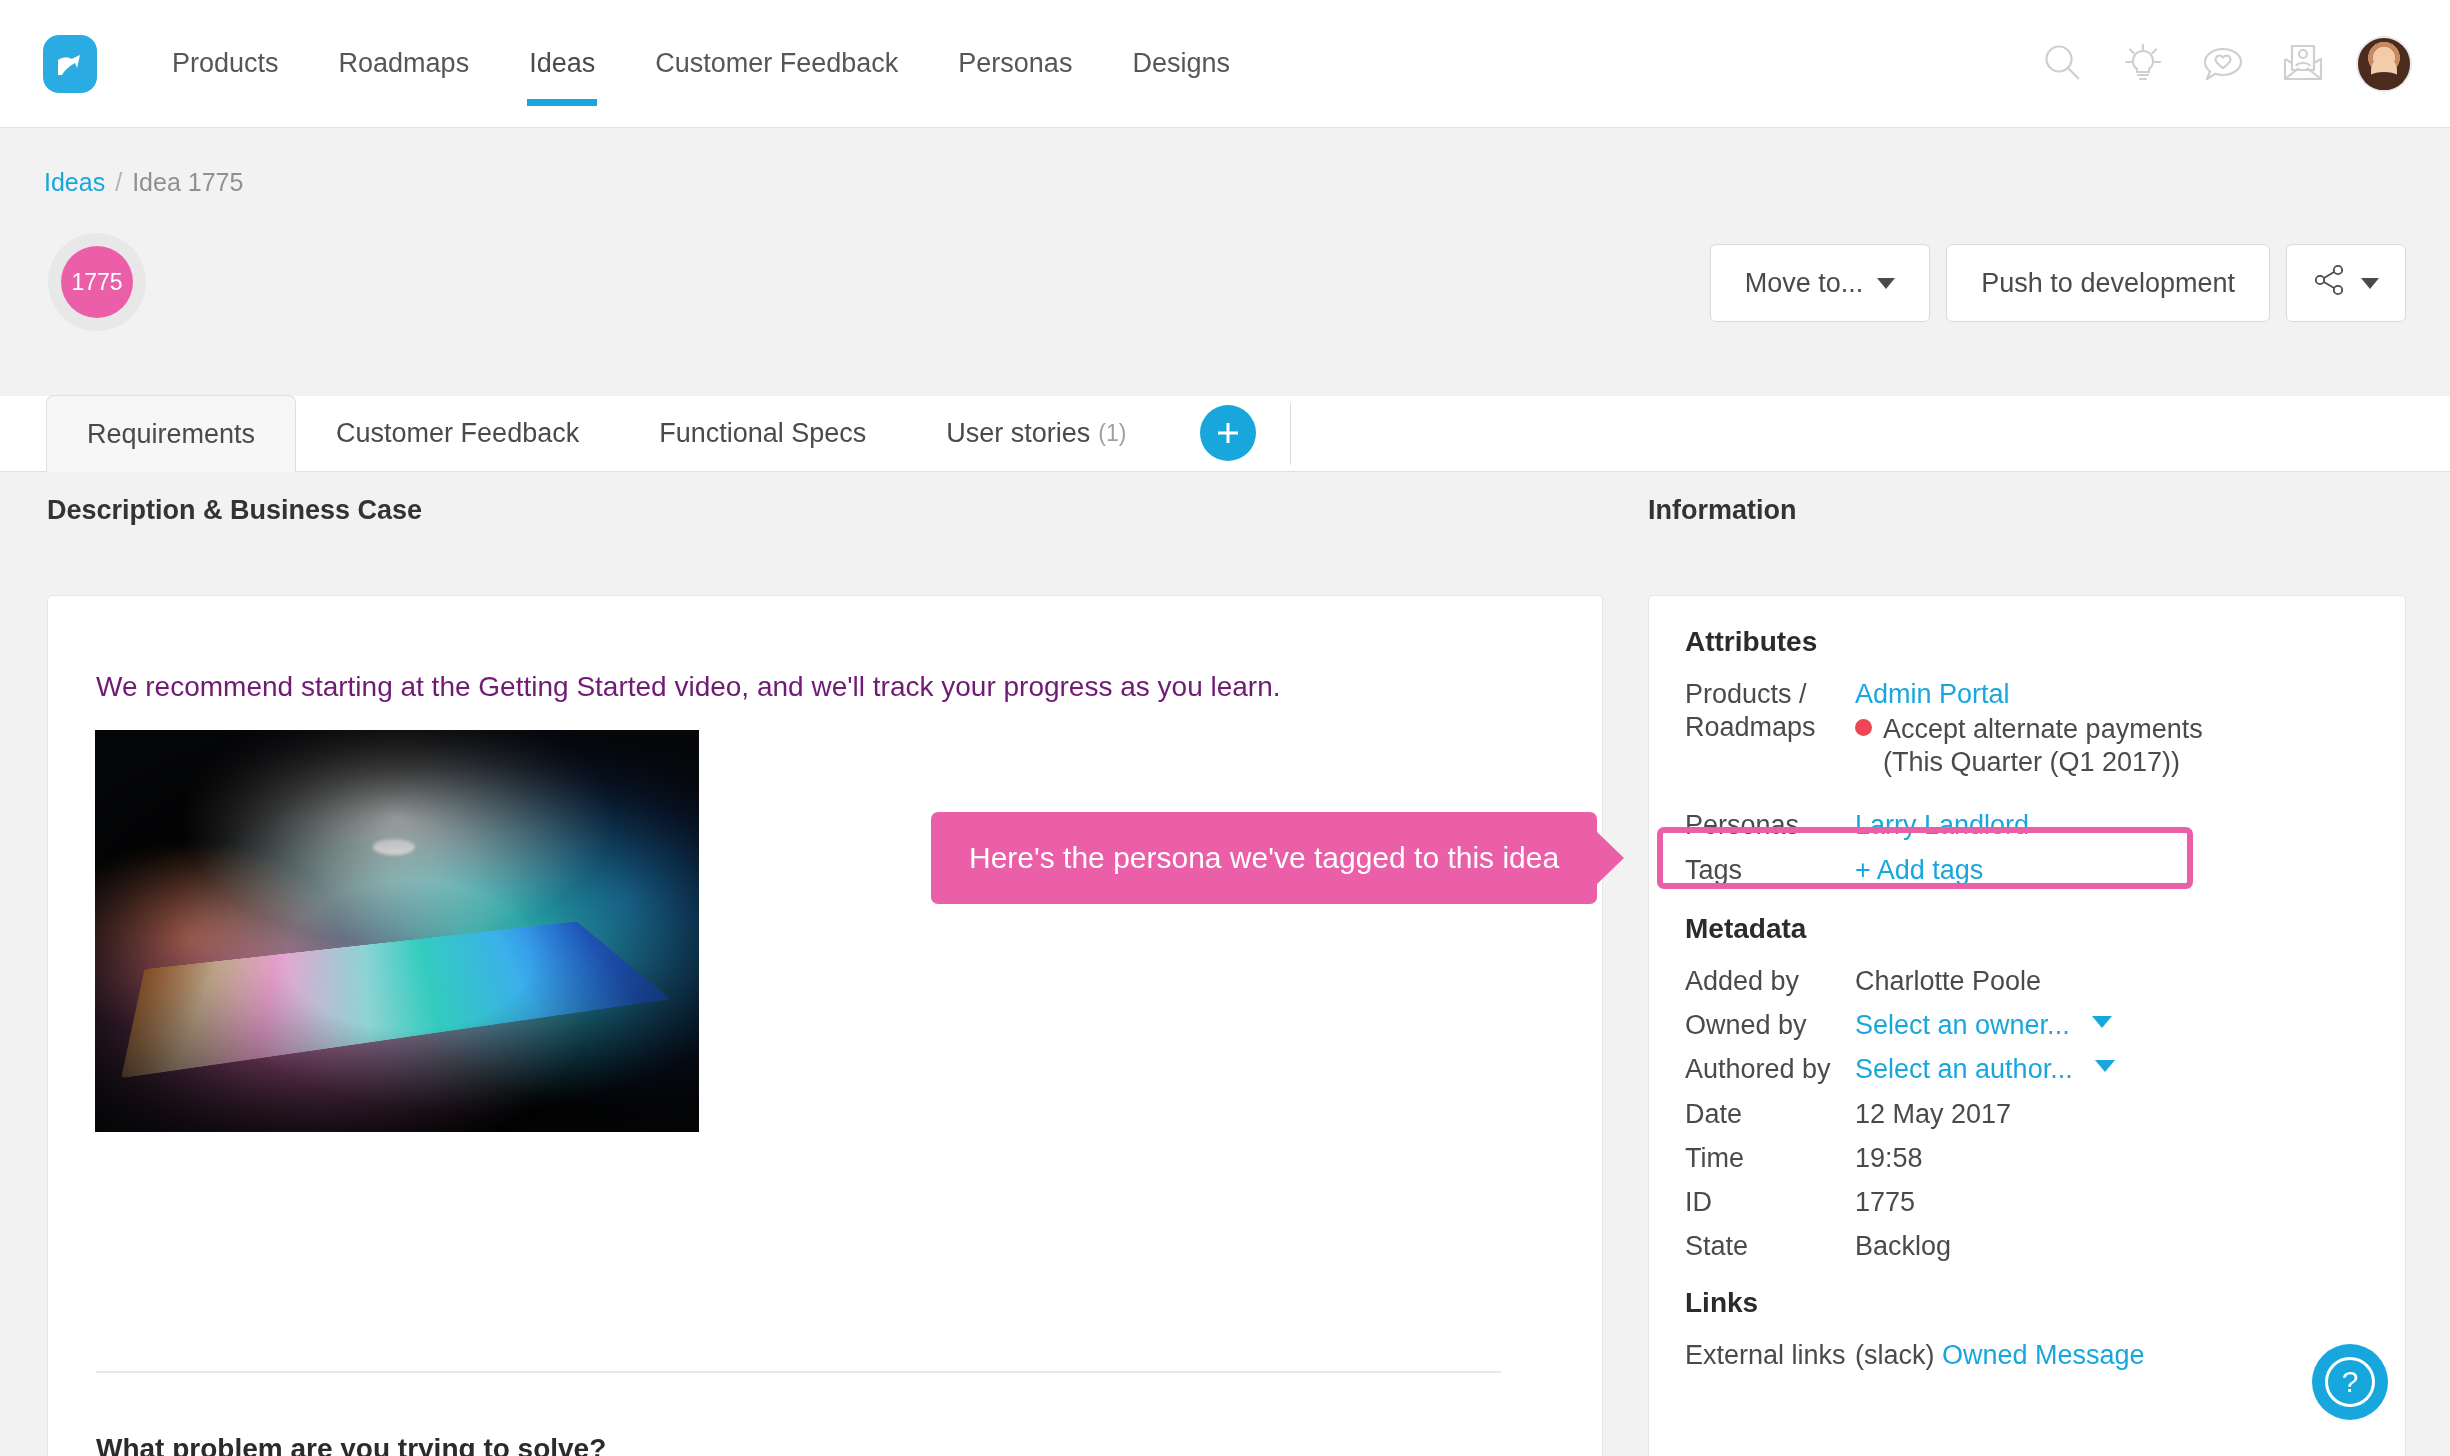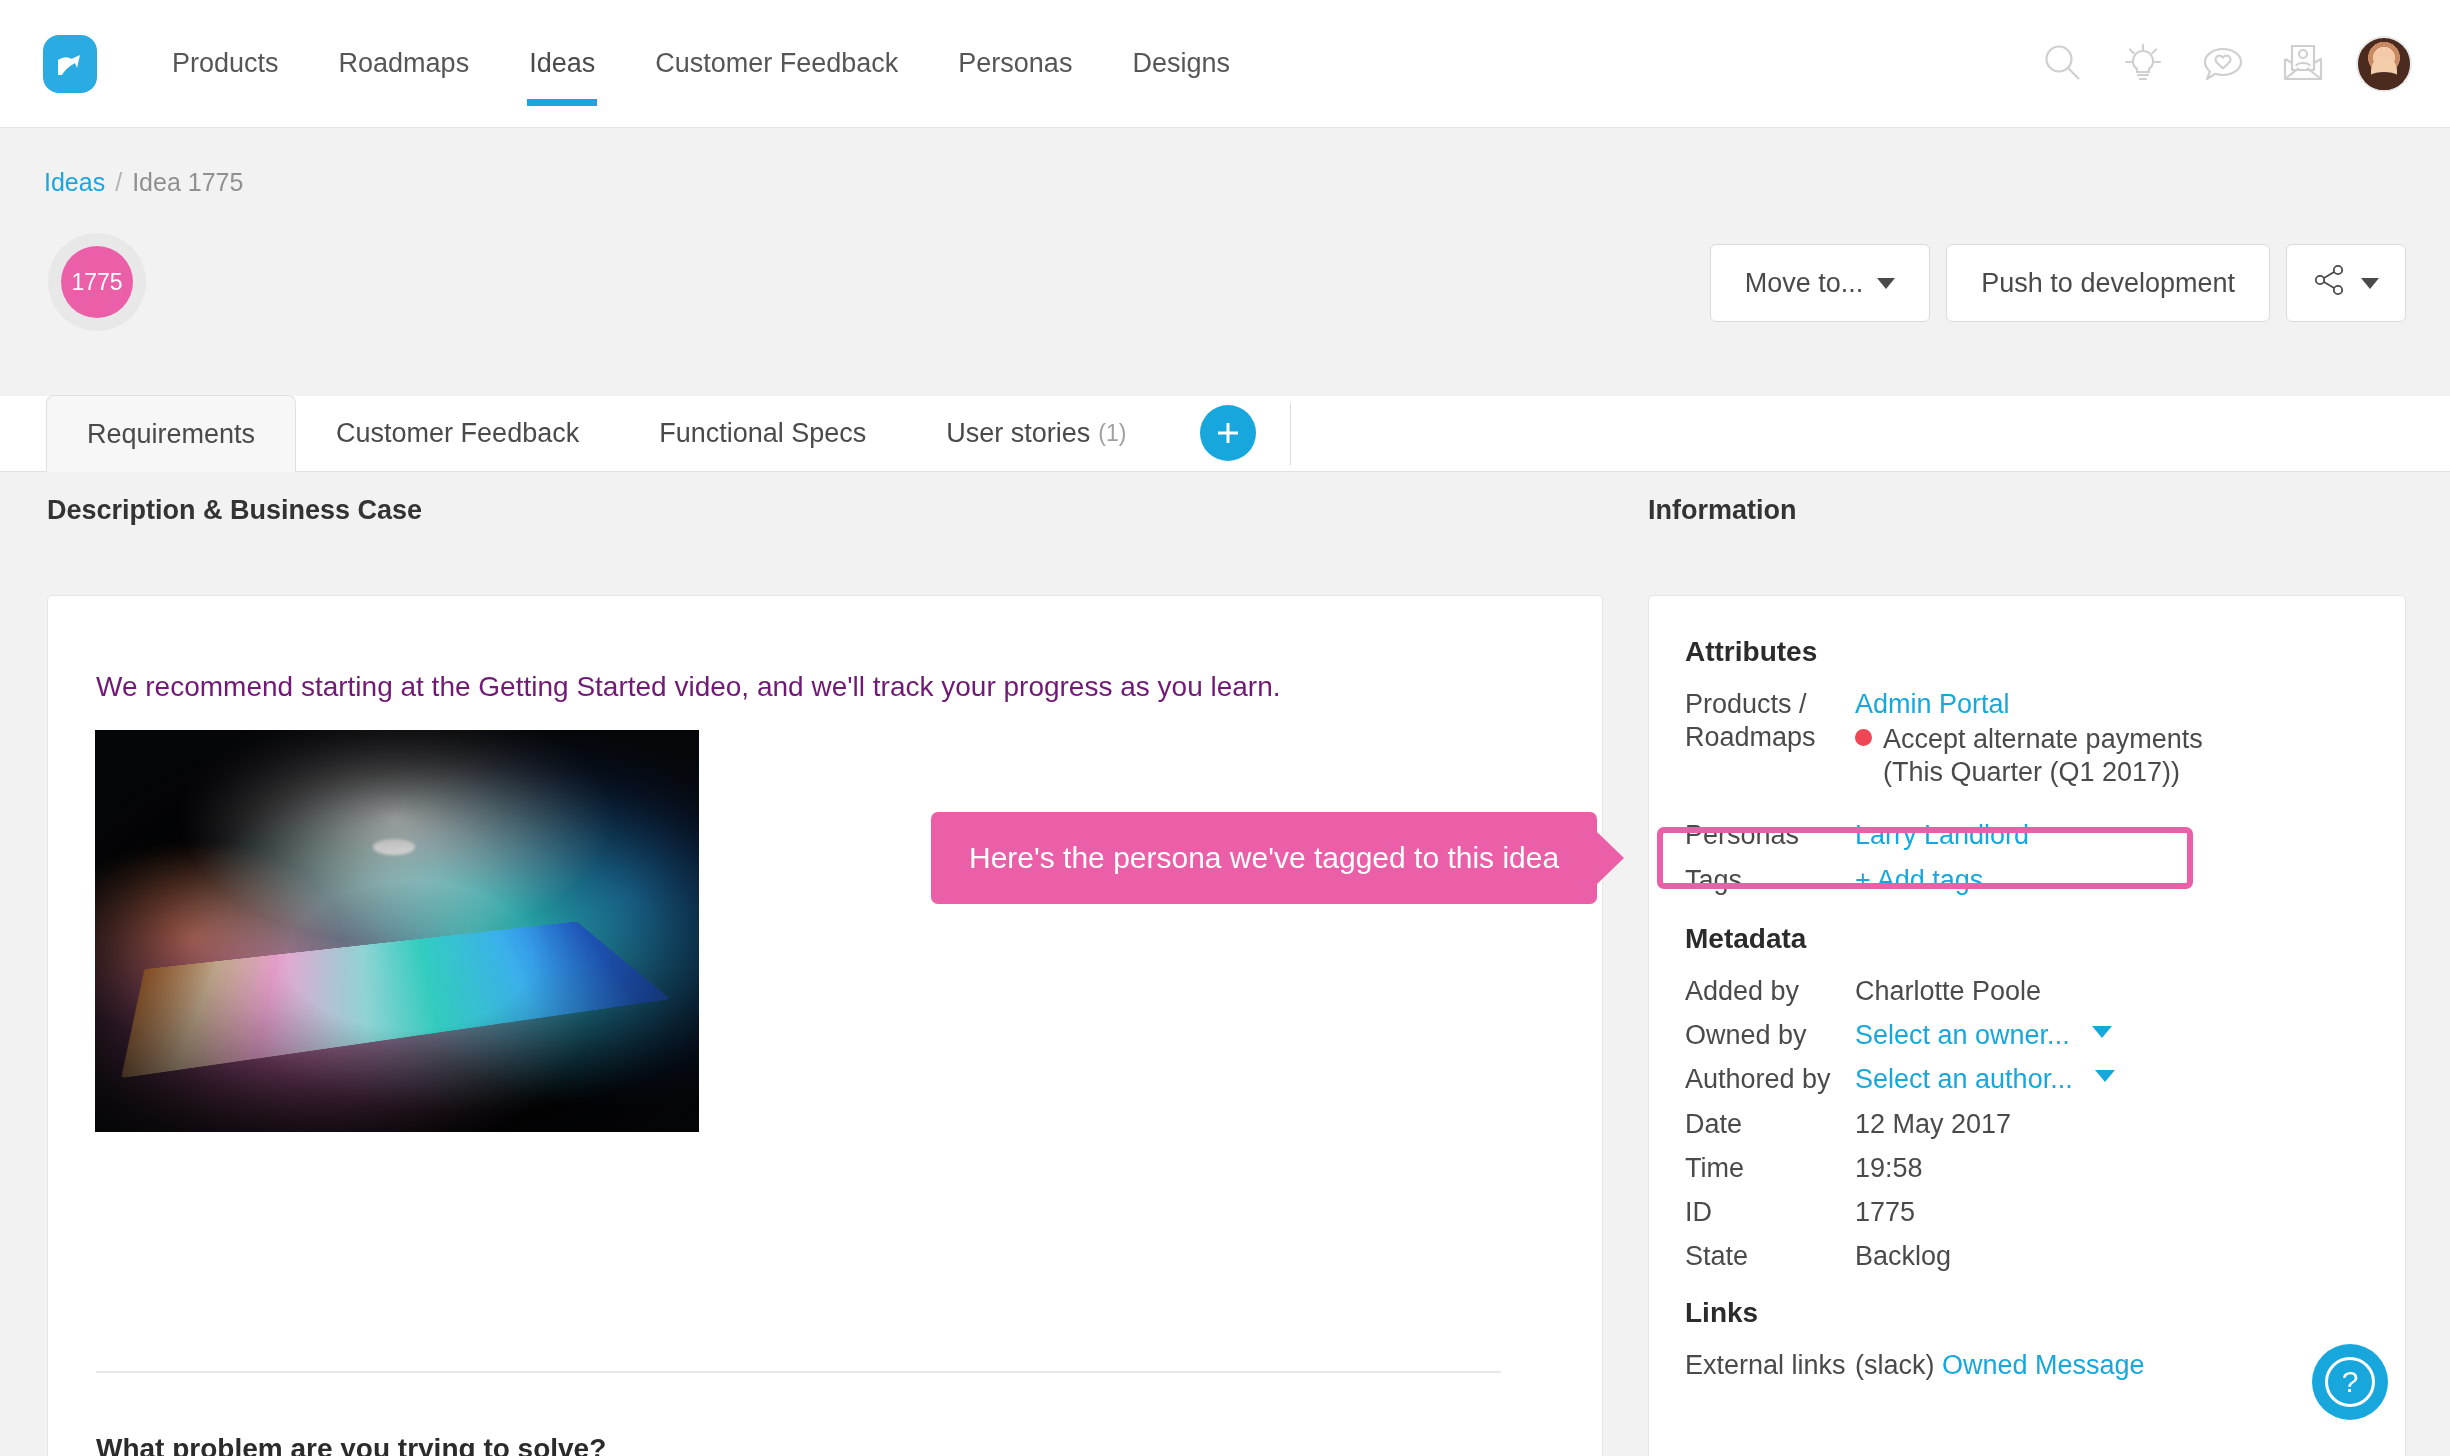--- a/index.html
+++ b/index.html
@@ -189,21 +189,21 @@
   .divider {
     position: absolute; left: 48px; top: 775px;
     width: 1405px; height: 2px; background: #e6e6e6;
   }
   .q-head {
     position: absolute; left: 48px; top: 837px;
     font-size: 28px; font-weight: bold; color: #2b2b2b;
   }
 
   
-  .info-inner { position: absolute; left: 36px; top: 40px; width: 690px; }
+  .info-inner { position: absolute; left: 36px; top: 30px; width: 690px; }
   .info-group-title { font-size: 28px; font-weight: bold; color: #2b2b2b; margin-bottom: 20px; }
   .info-row { display: flex; align-items: flex-start; font-size: 27px; line-height: 1.23; margin-bottom: 11px; }
   .info-label { width: 170px; flex: none; color: #4a4a4a; }
   .info-value { color: #4a4a4a; }
   .link { color: #18a7dd; cursor: pointer; }
   .reddot { display: inline-block; width: 17px; height: 17px; border-radius: 50%; background: #ef4655; margin-right: 11px; vertical-align: 2px; }
   .sel-caret { display: inline-block; width: 0; height: 0; border-left: 10px solid transparent; border-right: 10px solid transparent; border-top: 12px solid #18a7dd; margin-left: 22px; vertical-align: 6px; cursor: pointer; }
 
   
   .persona-highlight {

